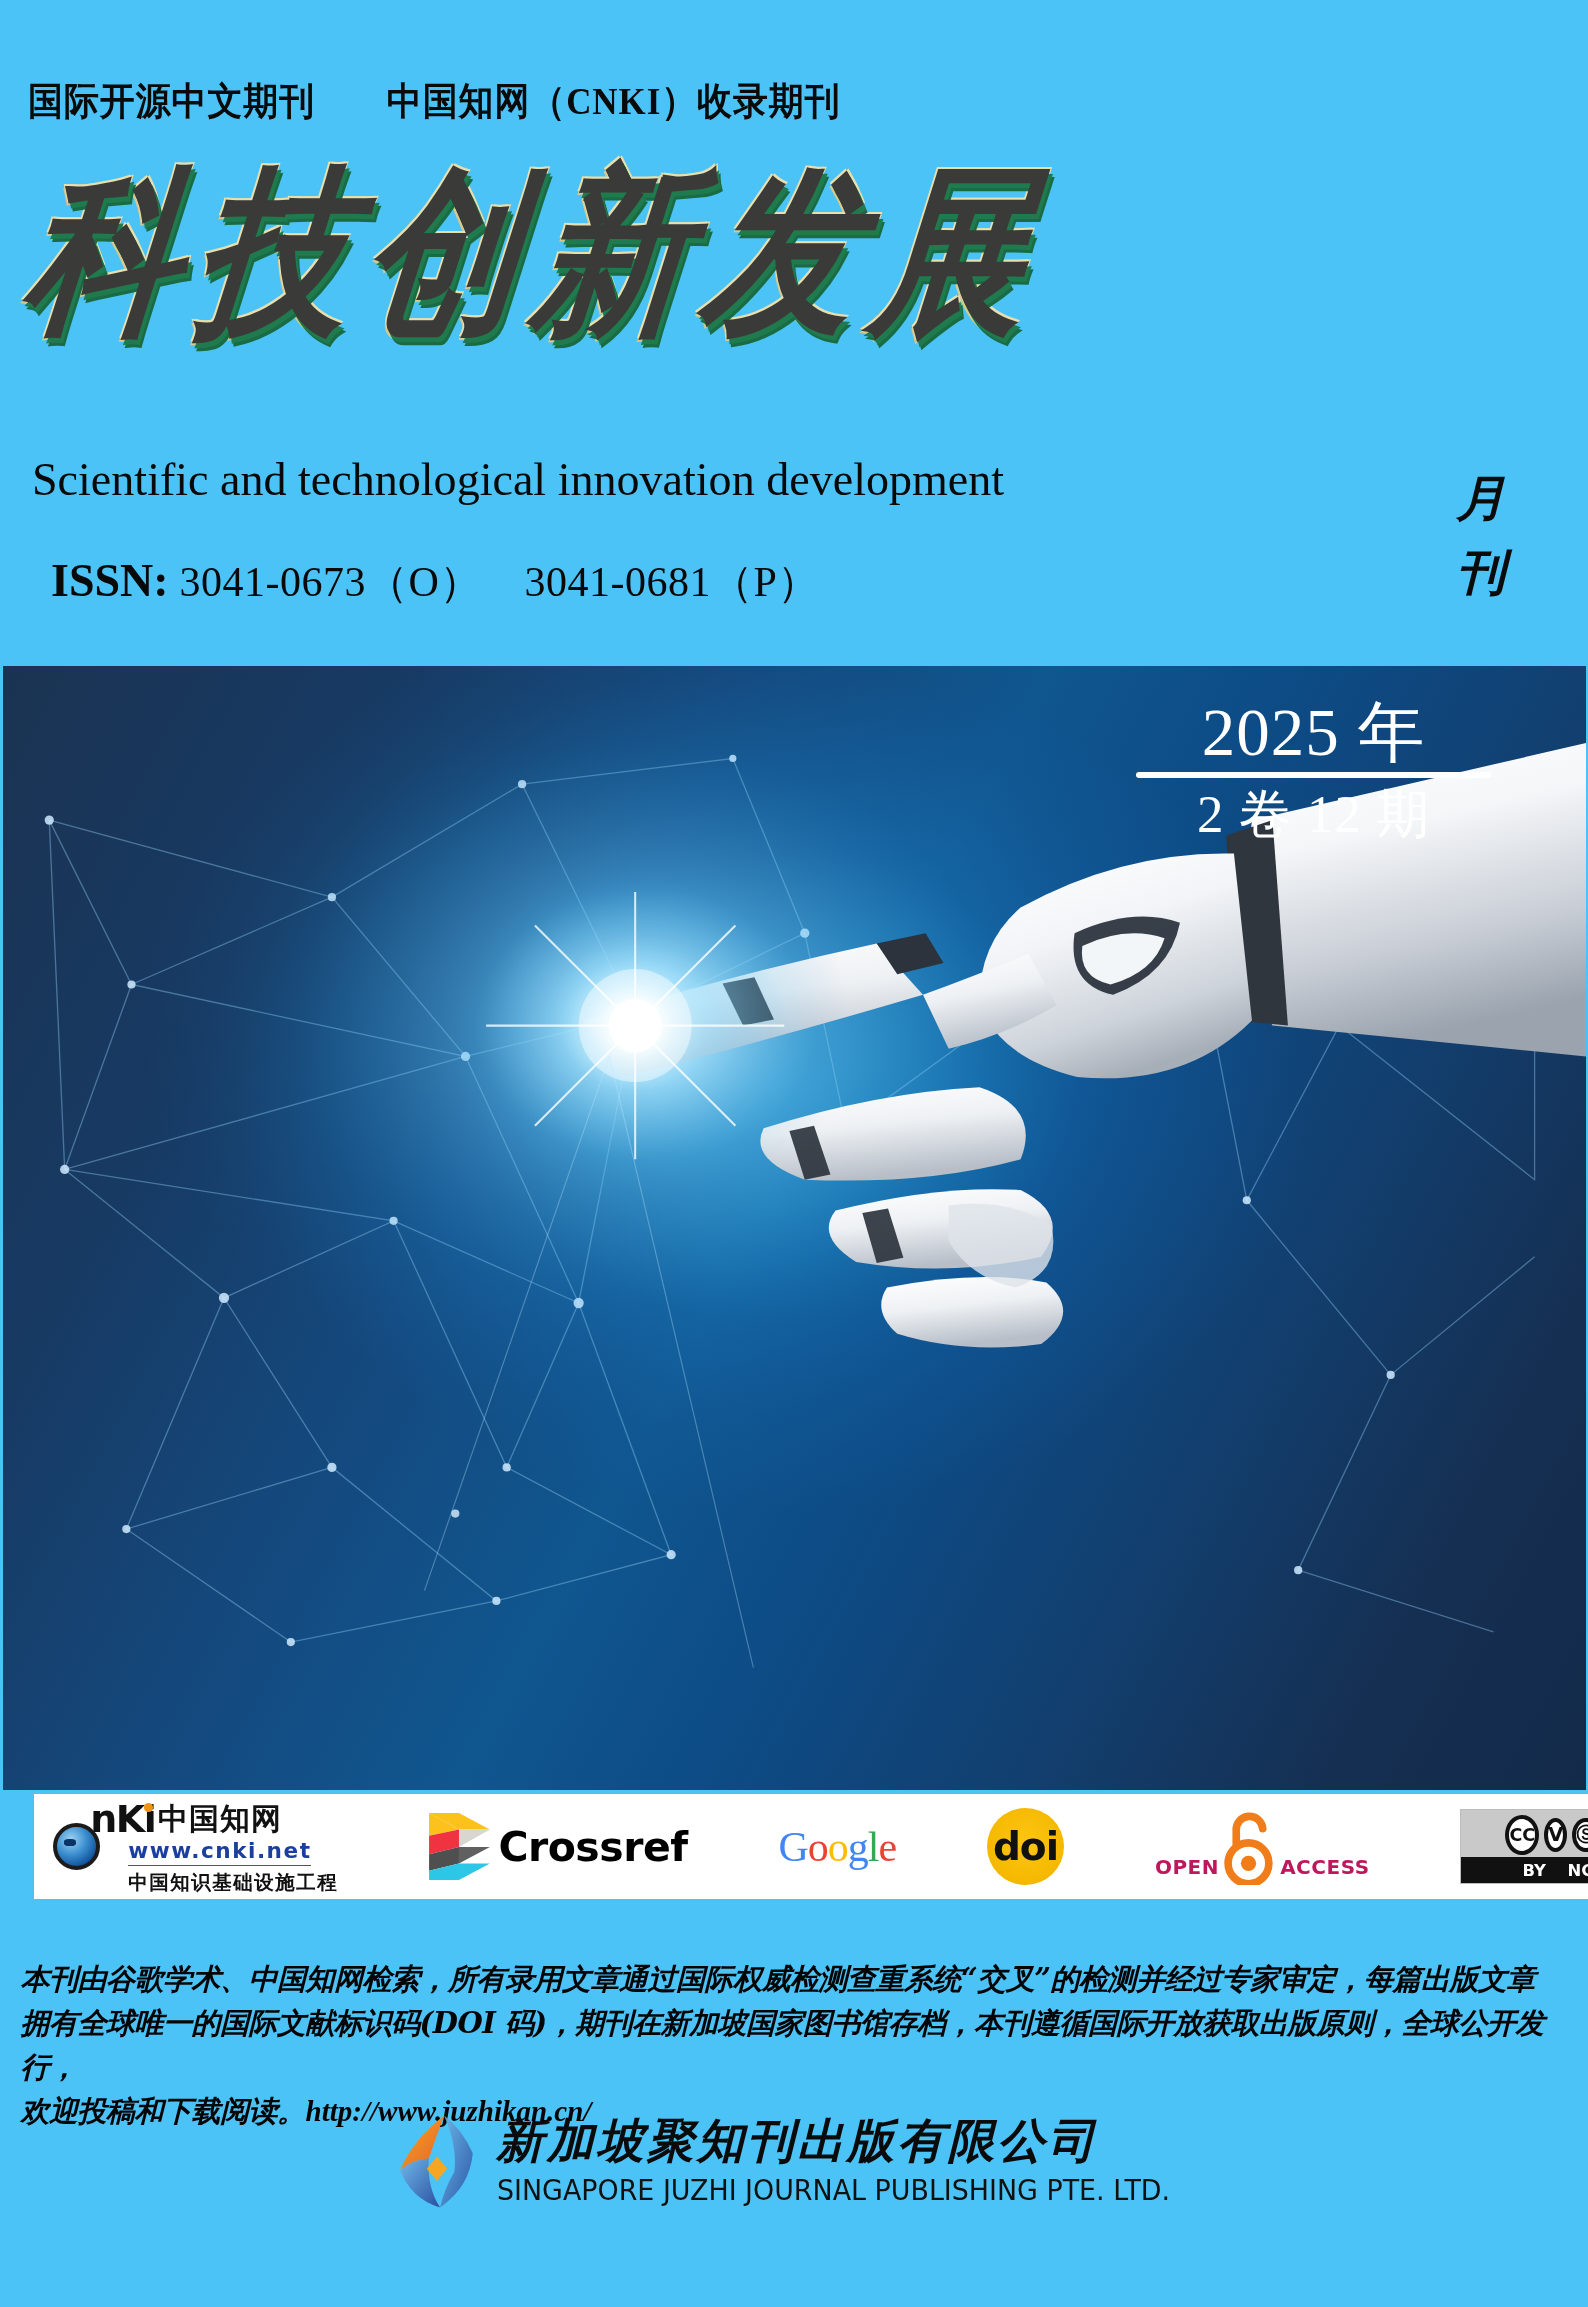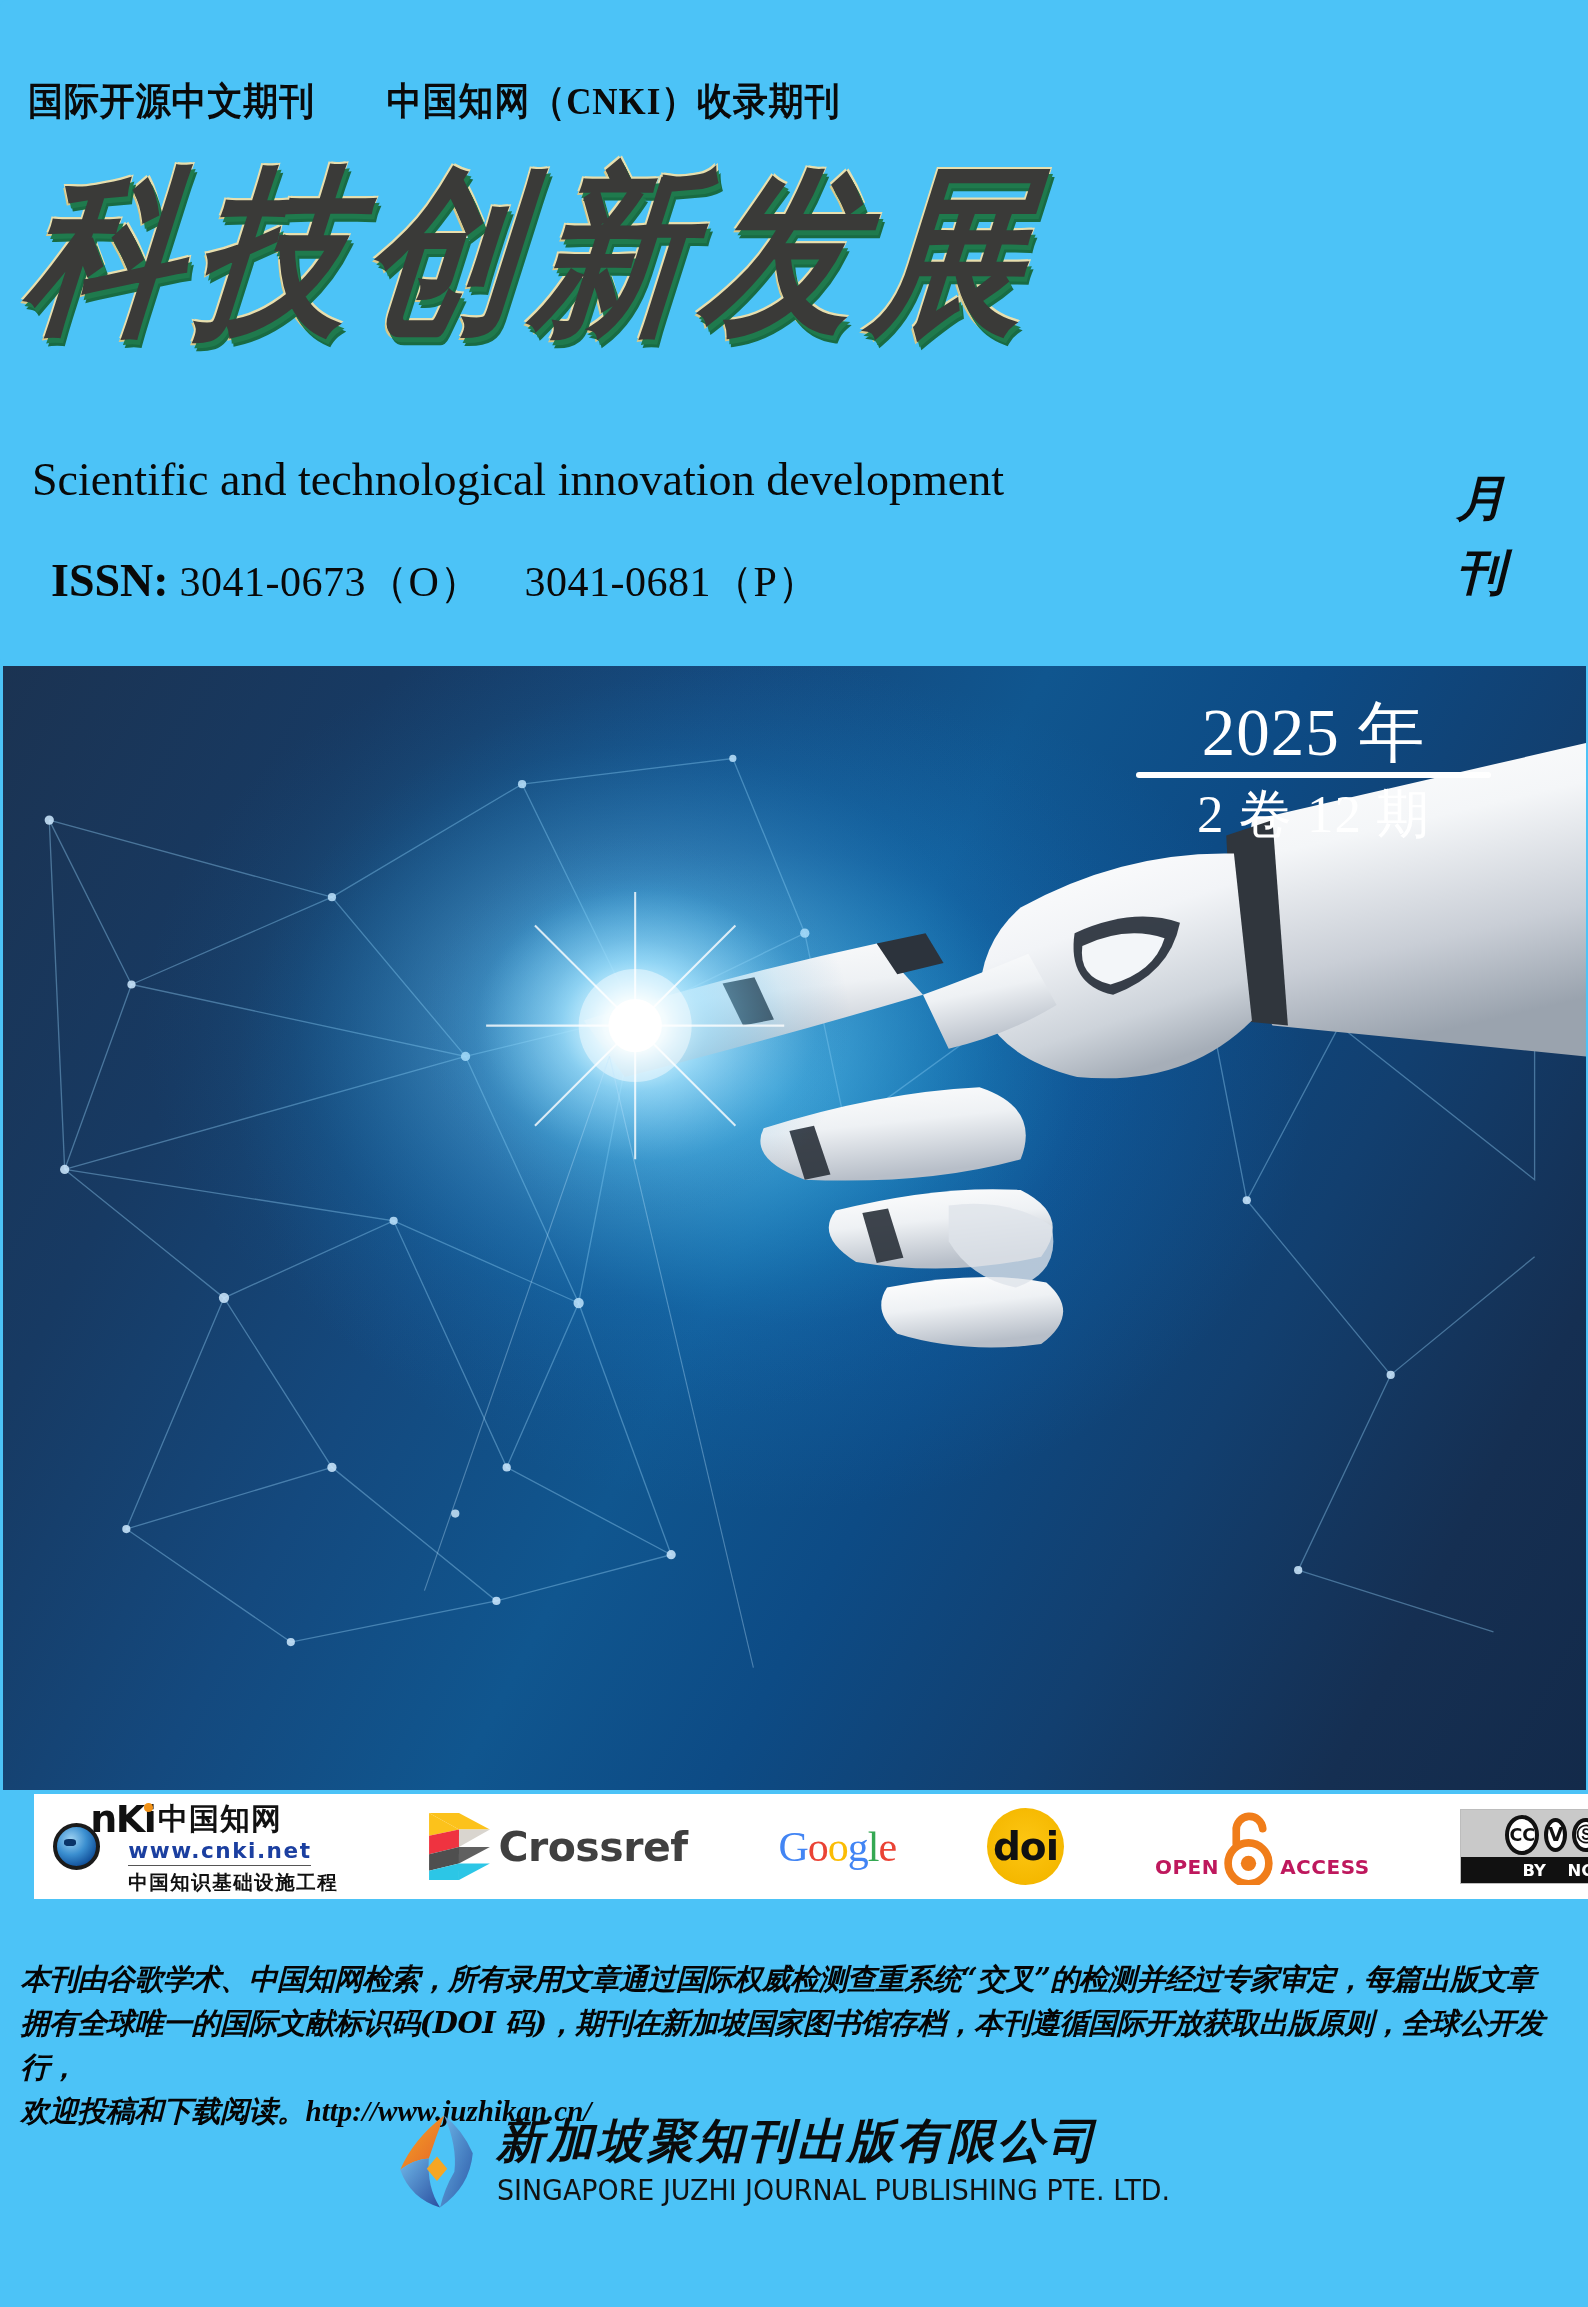--- a/index.html
+++ b/index.html
@@ -223,21 +223,21 @@
   }
   .cnki-sub {
     font-family: "DejaVu Serif", serif; font-size: 19.5px; font-weight: 700;
     color: #111; letter-spacing: 1.5px; margin: 3.1px 0 0 38px;
   }
 
   .logo-crossref { display: flex; align-items: center; gap: 7.2px; }
   .crossref-mark { width: 62px; height: 67px; }
   .crossref-text {
     font-family: "DejaVu Sans", sans-serif; font-size: 41px; font-weight: 700;
-    color: #404040; letter-spacing: -0.5px;
+    color: #000000; letter-spacing: -0.5px;
   }
 
   .logo-google { font-family: "Liberation Serif", serif; font-size: 42px; letter-spacing: -1px; }
   .g-b { color: #4285f4; } .g-r { color: #ea4335; } .g-y { color: #fbbc05; } .g-g { color: #34a853; }
 
   .logo-doi { display: flex; align-items: center; gap: 5.1px; }
   .doi-oval {
     width: 77px; height: 77px; border-radius: 50%;
     background: radial-gradient(circle at 50% 45%, #fdc613 0%, #f5b800 70%, #e8a900 100%);
     display: flex; align-items: center; justify-content: center;

